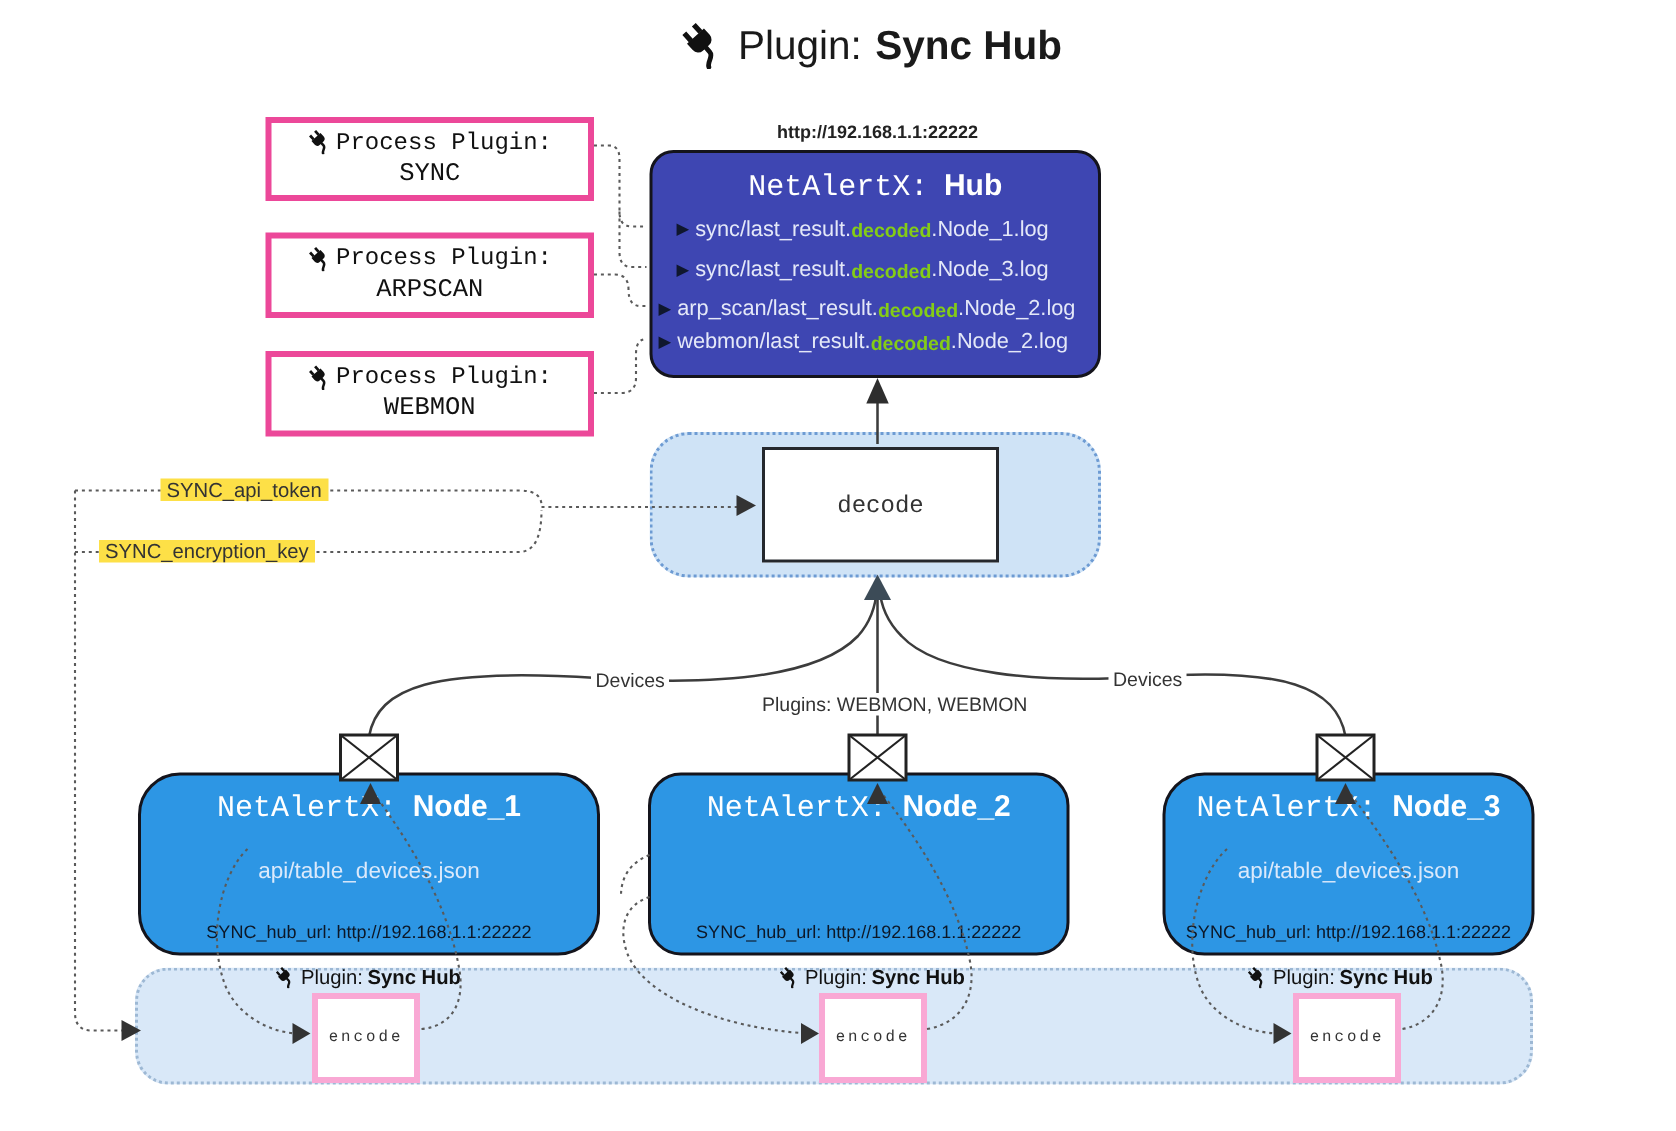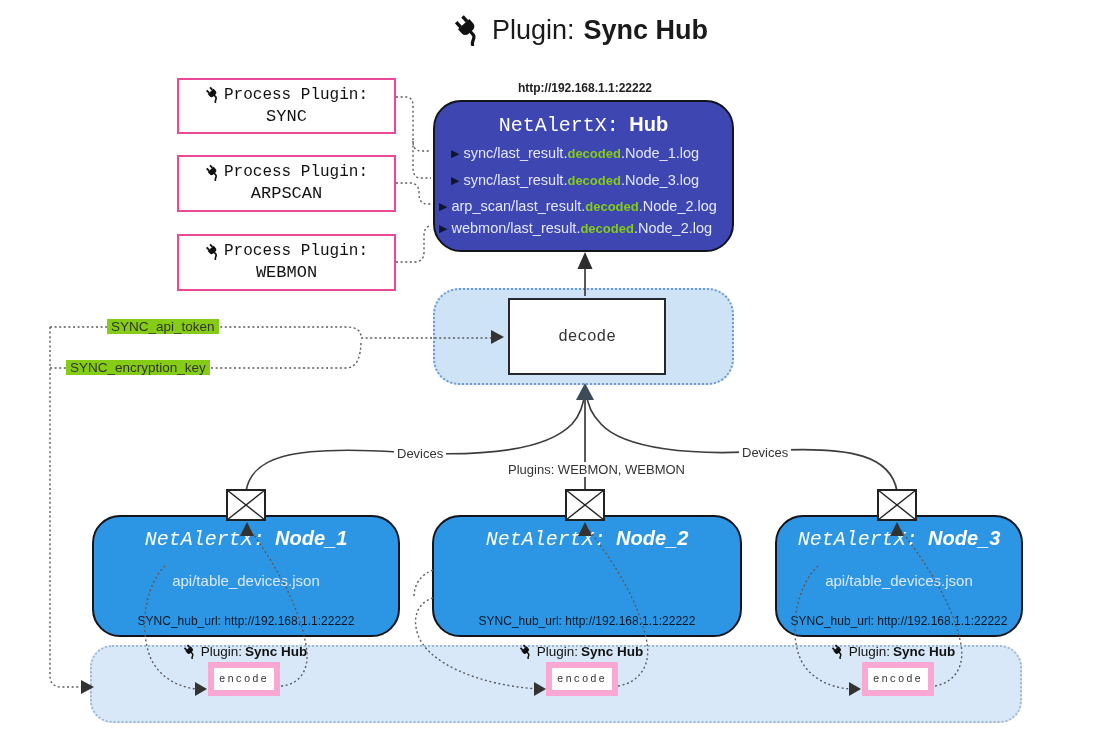--- a/index.html
+++ b/index.html
@@ -10,63 +10,63 @@
   .abs{position:absolute;}
   .mono{font-family:"Liberation Mono","DejaVu Sans Mono",monospace;}
 
   
   .title-row{top:14px;left:0;width:100%;display:flex;justify-content:center;align-items:center;gap:7px;transform:translateX(22px);}
   .title-row .t-prefix{font-size:27px;color:#1a1a1a;}
   .title-row .t-name{font-size:27px;font-weight:700;margin-left:2px;}
   svg.plug{display:inline-block;vertical-align:middle;}
 
   
-  .pbox{left:177px;width:219px;background:#fff;border:2px solid #ec4899;box-sizing:border-box;
+  .pbox{left:177px;width:219px;background:#fff;border:4px solid #ec4899;box-sizing:border-box;
         display:flex;flex-direction:column;justify-content:center;align-items:center;}
   .pbox .l1{display:flex;align-items:center;gap:2px;font-size:16px;line-height:20px;color:#111;}
   .pbox .l2{font-size:17px;line-height:23px;color:#111;}
 
   
   .hub-url{top:81px;left:435px;width:300px;text-align:center;font-size:12px;font-weight:700;color:#222;}
   .hub{left:433px;top:100px;width:301px;height:152px;background:var(--hub-fill,#3e46b2);
-       border:2px solid #14141c;border-radius:28px;box-sizing:border-box;}
+       border:2px solid #14141c;border-radius:16px;box-sizing:border-box;}
   .hub-title{position:absolute;top:11px;left:0;width:100%;text-align:center;}
   .box-title-prefix{font-size:20px;color:#fff;}
   .box-title-name{font-family:"Liberation Sans","DejaVu Sans",sans-serif;font-size:20px;font-weight:700;color:#fff;margin-left:6px;}
   .hub-row{position:absolute;left:4px;right:2px;height:22px;display:flex;align-items:center;white-space:nowrap;}
   .hub-row .tri{font-size:11px;color:#0f172e;margin-right:4px;line-height:22px;}
   .hub-row .pre,.hub-row .post{font-size:14.5px;color:var(--hub-text,#e4e8f8);}
   .hub-row .bold{font-size:13px;font-weight:700;color:#84cc16;}
 
   
   .decode-band{left:433px;top:288px;width:301px;height:97px;border-radius:26px;box-sizing:border-box;
       background:var(--decode-band-fill,#cfe3f6);border:2px dotted var(--decode-band-border,#6d9bd3);}
   .decode-box{left:508px;top:298px;width:158px;height:77px;background:#fff;border:2px solid #25282d;
       box-sizing:border-box;display:flex;align-items:center;justify-content:center;font-size:16px;color:#333;}
 
   
-  .lift{background:#84cc16;padding:0 4px;font-size:13.5px;color:#333;white-space:nowrap;z-index:6;}
+  .lift{background:#fde047;padding:0 4px;font-size:13.5px;color:#333;white-space:nowrap;z-index:6;}
   .edge-label{background:#fff;padding:0 3px;font-size:13px;color:#333;white-space:nowrap;z-index:6;}
 
   
   .node{top:515px;height:122px;background:var(--node-fill,#2d96e4);border:2px solid #14141c;
         border-radius:28px;box-sizing:border-box;z-index:2;}
-  .node-title{position:absolute;top:10px;left:0;width:100%;text-align:center;white-space:nowrap;font-style:italic;}
+  .node-title{position:absolute;top:10px;left:0;width:100%;text-align:center;white-space:nowrap;}
   .files{position:absolute;left:0;right:0;text-align:center;}
   .node.single .files{top:50px;}
   .node.multi .files{top:41px;}
   .file-line{font-size:15px;line-height:28px;color:var(--node-text,#dbe9fb);white-space:nowrap;}
   .file-line:empty{display:none;}
   .hub-url-small{position:absolute;bottom:7px;left:0;width:100%;text-align:center;
       font-size:12px;font-weight:500;color:#0d1726;white-space:nowrap;}
 
   
   .encode-band{left:90px;top:645px;width:932px;height:78px;border-radius:22px;box-sizing:border-box;
       background:var(--encode-band-fill,#d9e8f8);border:2px dotted var(--encode-band-border,#9db8d4);z-index:1;}
-  .encode-box{top:662px;width:72px;height:34px;background:#fff;border:6px solid #f9a8d4;box-sizing:border-box;
+  .encode-box{top:662px;width:72px;height:60px;background:#fff;border:4px solid #f9a8d4;box-sizing:border-box;
       display:flex;align-items:center;justify-content:center;z-index:3;
       font-size:10.5px;letter-spacing:2px;color:#333;}
   .enc-label{top:644px;width:180px;display:flex;justify-content:center;align-items:center;gap:3px;
       font-size:13.5px;color:#111;z-index:3;white-space:nowrap;}
   .enc-label b{font-weight:700;}
 
   
   #wires{position:absolute;left:0;top:0;z-index:4;pointer-events:none;}
   #wires path.solid{stroke:var(--line,#3c3c3c);stroke-width:1.7;fill:none;}
   #wires path.dotted{stroke:var(--dotted,#5a5a5a);stroke-width:1.4;fill:none;stroke-dasharray:2 2.6;}
@@ -172,21 +172,21 @@
     <div class="node-title">
       <span class="mono box-title-prefix">NetAlertX:</span>
       <span class="box-title-name">Node_1</span>
     </div>
     <div class="files">
       <div class="file-line">api/table_devices.json</div>
 
     </div>
     <div class="hub-url-small">SYNC_hub_url: http://192.168.1.1:22222</div>
   </div>
-  <div class="abs node multi" style="left:432px;width:310px;">
+  <div class="abs node multi" style="left:432px;width:281px;border-radius:22px;">
     <div class="node-title">
       <span class="mono box-title-prefix">NetAlertX:</span>
       <span class="box-title-name">Node_2</span>
     </div>
     <div class="hub-url-small">SYNC_hub_url: http://192.168.1.1:22222</div>
   </div>
   <div class="abs node single" style="left:775px;width:248px;">
     <div class="node-title">
       <span class="mono box-title-prefix">NetAlertX:</span>
       <span class="box-title-name">Node_3</span>

